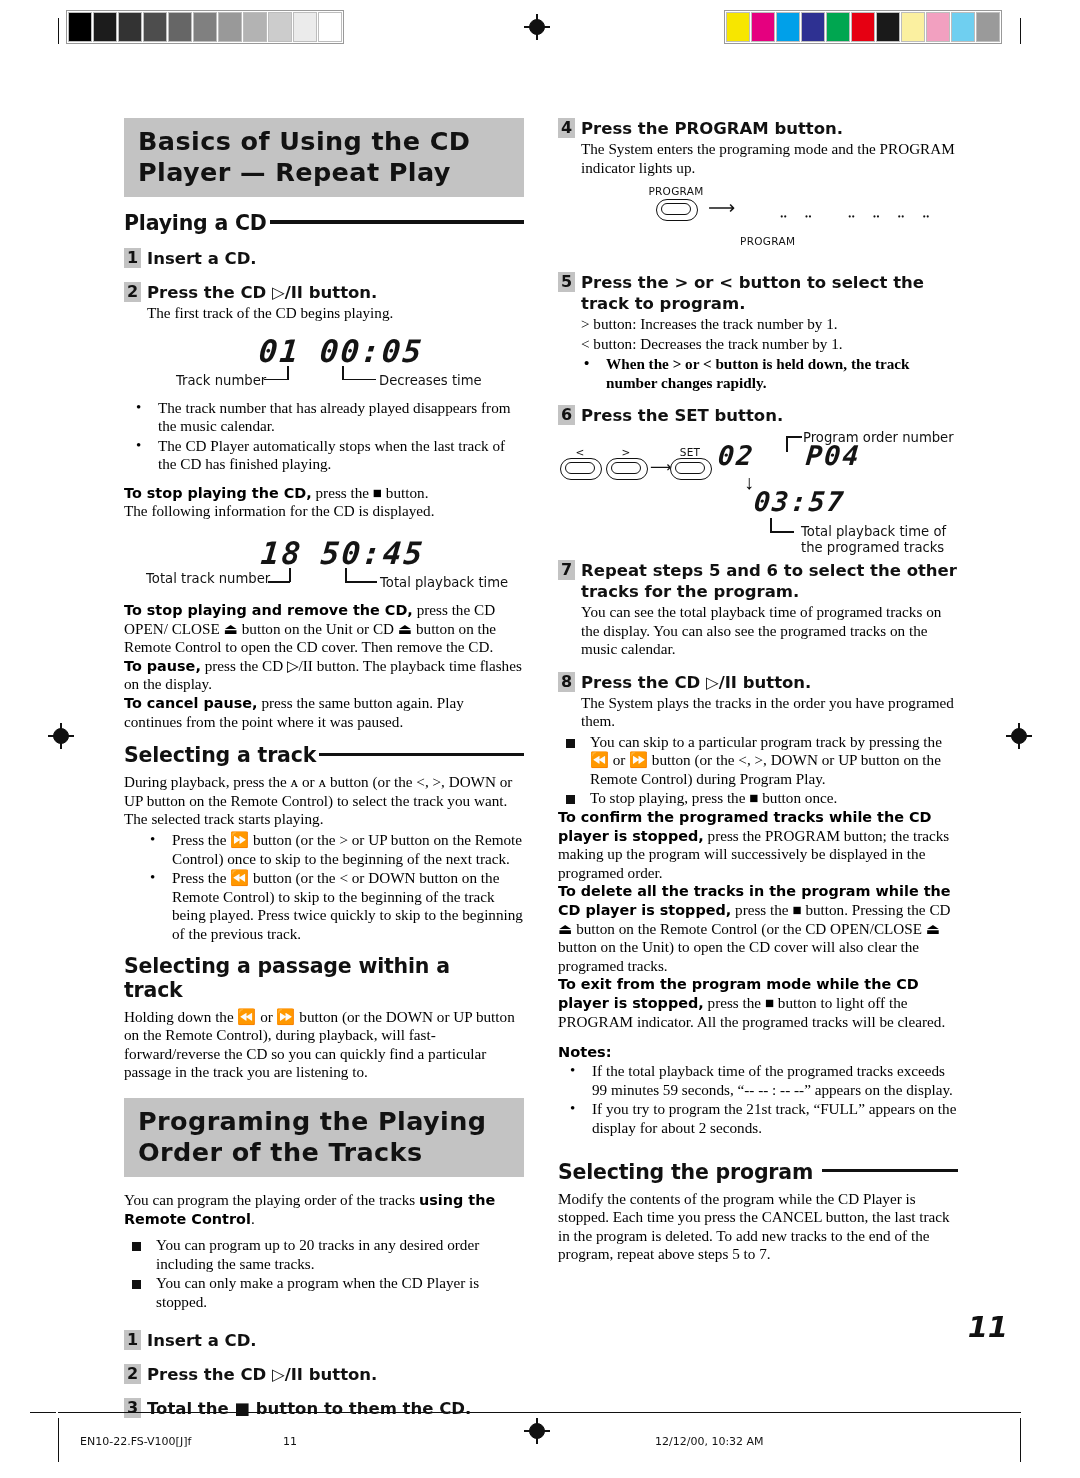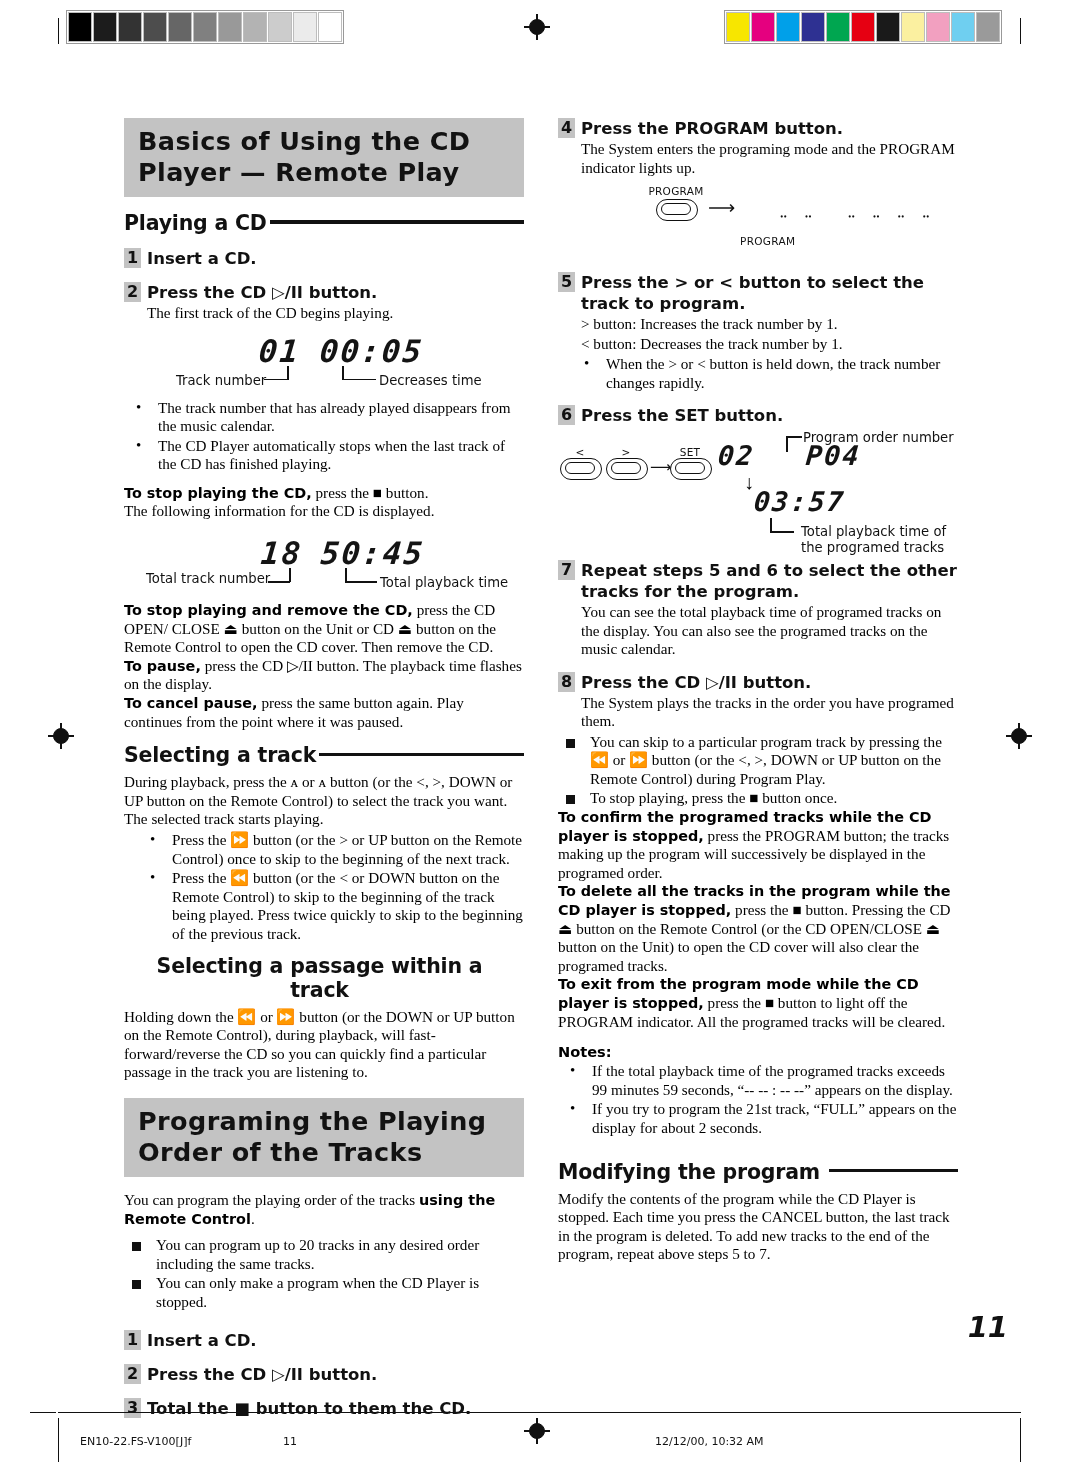--- a/index.html
+++ b/index.html
@@ -347,21 +347,21 @@
 <div class="croptick" id="crop-tl-v"></div>
 <div class="croptick" id="crop-tr-v"></div>
 <div class="croptick" id="crop-l-h"></div>
 <div class="croptick" id="crop-bl-v"></div>
 <div class="croptick" id="crop-br-v"></div>
 
 <div id="page">
 
   <div class="col" id="col-left">
 
-    <div class="chapter-banner">Basics of Using the CD Player — Remote Play</div>
+    <div class="chapter-banner">Basics of Using the CD Player — Repeat Play</div>
 
     <div class="sec-head">
       <span>Playing a CD</span>
       <span class="rule"></span>
     </div>
 
     <div class="step">
       <span class="num">1</span>
       <span class="txt">Insert a CD.</span>
     </div>
@@ -409,21 +409,21 @@
     <div class="sec-head" style="margin-top:12px;">
       <span>Selecting a track</span>
       <span class="rule"></span>
     </div>
     <p class="body tight">During playback, press the ᴀ or ᴀ button (or the &lt;, &gt;, DOWN or UP button on the Remote Control) to select the track you want. The selected track starts playing.</p>
     <ul class="bul indent">
       <li>Press the ⏩ button (or the &gt; or UP button on the Remote Control) once to skip to the beginning of the next track.</li>
       <li>Press the ⏪ button (or the &lt; or DOWN button on the Remote Control) to skip to the beginning of the track being played. Press twice quickly to skip to the beginning of the previous track.</li>
     </ul>
 
-    <div class="sec-head gap" style="margin-top:10px;text-align:center;">
+    <div class="sec-head gap" style="margin-top:10px;">
       <span>Selecting a passage within a track</span>
       <span class="rule"></span>
     </div>
     <p class="body tight">Holding down the ⏪ or ⏩ button (or the DOWN or UP button on the Remote Control), during playback, will fast-forward/reverse the CD so you can quickly find a particular passage in the track you are listening to.</p>
 
     <div class="chapter-banner" style="margin-top:16px;">Programing the Playing Order of the Tracks</div>
 
     <p class="body tight"><span>You can program the playing order of the tracks </span><b class="sans">using the Remote Control</b><span>.</span></p>
 
     <ul class="bul sq" style="margin-top:8px;">
@@ -462,21 +462,21 @@
       <span class="blankseg" style="position:absolute; left:290px; top:18px;">‥ ‥ ‥ ‥</span>
       <div class="btncap" style="position:absolute; left:182px; top:50px; width:80px; text-align:left;">PROGRAM</div>
     </div>
 
     <div class="step">
       <span class="num">5</span>
       <span class="txt">Press the &gt; or &lt; button to select the track to program.</span>
     </div>
     <div class="step-body">&gt; button:  Increases the track number by 1.</div>
     <div class="step-body">&lt; button:  Decreases the track number by 1.</div>
-    <ul class="bul" style="margin-left:14px;">
+    <ul class="bul" style="margin-left:14px;font-weight:bold;">
       <li>When the &gt; or &lt; button is held down, the track number changes rapidly.</li>
     </ul>
 
     <div class="step">
       <span class="num">6</span>
       <span class="txt">Press the SET button.</span>
     </div>
 
     <div style="position:relative; height:128px; margin-top:4px;">
       <div class="callout" style="position:absolute; left:245px; top:0;">Program order number</div>
@@ -520,21 +520,21 @@
     <p class="body tight"><b class="sans">To delete all the tracks in the program while the CD player is stopped,</b><span> press the ■ button. Pressing the CD ⏏ button on the Remote Control (or the CD OPEN/CLOSE ⏏ button on the Unit) to open the CD cover will also clear the programed tracks.</span></p>
     <p class="body tight"><b class="sans">To exit from the program mode while the CD player is stopped,</b><span> press the ■ button to light off the PROGRAM indicator. All the programed tracks will be cleared.</span></p>
 
     <div class="sans-lead" style="margin-top:12px;">Notes:</div>
     <ul class="bul">
       <li>If the total playback time of the programed tracks exceeds 99 minutes 59 seconds, “-- -- : -- --” appears on the display.</li>
       <li>If you try to program the 21st track, “FULL” appears on the display for about 2 seconds.</li>
     </ul>
 
     <div class="sec-head gap" style="margin-top:22px;">
-      <span>Modifying the program</span>
+      <span>Selecting the program</span>
       <span class="rule"></span>
     </div>
     <p class="body tight">Modify the contents of the program while the CD Player is stopped. Each time you press the CANCEL button, the last track in the program is deleted. To add new tracks to the end of the program, repeat above steps 5 to 7.</p>
 
   </div>
 
   <div id="page-folio">11</div>
 </div>
 
 <div id="footer-rule"></div>

